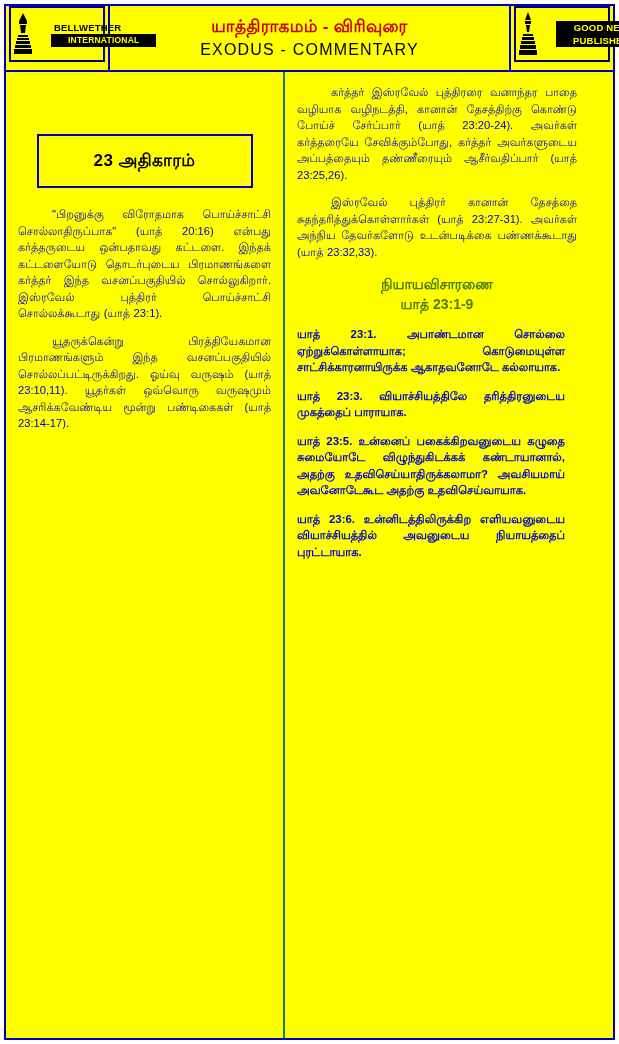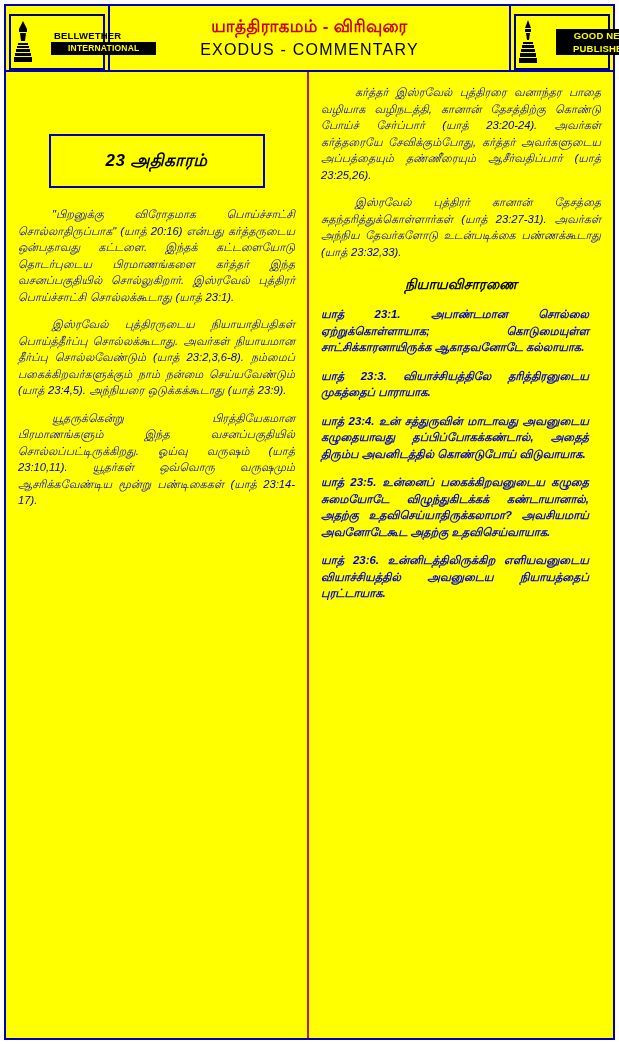--- a/index.html
+++ b/index.html
@@ -37,21 +37,21 @@
     border-bottom: 2px solid #0000bb;
     display: flex;
     align-items: stretch;
     background: #ffff00;
   }
   .logo-box {
     width: 104px;
     box-sizing: border-box;
     border-right: 2px solid #0000bb;
     display: flex;
-    align-items: flex-start;
+    align-items: flex-end;
     justify-content: center;
     padding: 8px;
   }
   .logo-box.right {
     border-right: none;
     border-left: 2px solid #0000bb;
   }
   .logo-inner {
     width: 96px;
     height: 56px;
@@ -126,25 +126,24 @@
   .body-area {
     position: relative;
     height: 966px;
     display: flex;
     box-sizing: border-box;
   }
   .col {
     box-sizing: border-box;
     padding: 10px 12px 8px 12px;
     overflow: hidden;
-    font-style: italic;
   }
   .col-left {
-    width: 303px;
-    border-right: 2px solid #b91c1c;
+    width: 279px;
+    border-right: 2px solid #15803d;
   }
   .col-right {
     width: 304px;
   }
 
   .chapter-box {
     margin: 52px auto 18px auto;
     width: 216px;
     height: 54px;
     border: 2px solid #0000bb;
@@ -173,21 +172,21 @@
     word-spacing: 0.4px;
   }
 
   .section-head {
     margin: 14px 0 12px 0;
     text-align: center;
     font-family: "Liberation Sans", sans-serif;
     font-weight: bold;
     font-size: 14px;
     line-height: 20px;
-    color: #000000;
+    color: #4d7c0f;
   }
   .section-head .l2 { display: block; }
 
   p.verse {
     margin: 0 12px 12px 0;
     font-family: "Liberation Sans", sans-serif;
     font-weight: bold;
     font-size: 11.4px;
     line-height: 16.5px;
     color: #0000cc;
@@ -255,37 +254,36 @@
 
     <div class="body-area">
 
       <div class="col col-left">
 
         <div class="chapter-box">
           <div class="label">23 அதிகாரம்</div>
         </div>
 
         <p class="para">"பிறனுக்கு விரோதமாக பொய்ச்சாட்சி சொல்லாதிருப்பாக" (யாத் 20:16) என்பது கர்த்தருடைய ஒன்பதாவது கட்டளை. இந்தக் கட்டளையோடு தொடர்புடைய பிரமாணங்களை கர்த்தர் இந்த வசனப்பகுதியில் சொல்லுகிறார். இஸ்ரவேல் புத்திரர் பொய்ச்சாட்சி சொல்லக்கூடாது (யாத் 23:1).</p>
-        <p class="para">இஸ்ரவேல் புத்திரருடைய நியாயாதிபதிகள் பொய்த்தீர்ப்பு சொல்லக்கூடாது. அவர்கள் நியாயமான தீர்ப்பு சொல்லவேண்டும் (யாத் 23:2,3,6-8). நம்மைப் பகைக்கிறவர்களுக்கும் நாம் நன்மை செய்யவேண்டும் (யாத் 23:4,5). அந்நியரை ஒடுக்கக்கூடாது (யாத் 23:9).</p>
         <p class="para">யூதருக்கென்று பிரத்தியேகமான பிரமாணங்களும் இந்த வசனப்பகுதியில் சொல்லப்பட்டிருக்கிறது. ஓய்வு வருஷம் (யாத் 23:10,11). யூதர்கள் ஒவ்வொரு வருஷமும் ஆசரிக்கவேண்டிய மூன்று பண்டிகைகள் (யாத் 23:14-17).</p>
 
       </div>
 
       <div class="col col-right">
 
         <p class="para first">கர்த்தர் இஸ்ரவேல் புத்திரரை வனாந்தர பாதை வழியாக வழிநடத்தி, கானான் தேசத்திற்கு கொண்டு போய்ச் சேர்ப்பார் (யாத் 23:20-24). அவர்கள் கர்த்தரையே சேவிக்கும்போது, கர்த்தர் அவர்களுடைய அப்பத்தையும் தண்ணீரையும் ஆசீர்வதிப்பார் (யாத் 23:25,26).</p>
         <p class="para">இஸ்ரவேல் புத்திரர் கானான் தேசத்தை சுதந்தரித்துக்கொள்ளார்கள் (யாத் 23:27-31). அவர்கள் அந்நிய தேவர்களோடு உடன்படிக்கை பண்ணக்கூடாது (யாத் 23:32,33).</p>
 
         <div class="section-head">
           <span class="l1">நியாயவிசாரணை</span>
+          <span class="l2">யாத் 23:1-9</span>
         </div>
 
         <p class="verse">யாத் 23:1. அபாண்டமான சொல்லை ஏற்றுக்கொள்ளாயாக; கொடுமையுள்ள சாட்சிக்காரனாயிருக்க ஆகாதவனோடே கல்லாயாக.</p>
         <p class="verse">யாத் 23:3. வியாச்சியத்திலே தரித்திரனுடைய முகத்தைப் பாராயாக.</p>
-        <p class="verse">யாத் 23:4. உன் சத்துருவின் மாடாவது அவனுடைய கழுதையாவது தப்பிப்போகக்கண்டால், அதைத் திரும்ப அவனிடத்தில் கொண்டுபோய் விடுவாயாக.</p>
         <p class="verse">யாத் 23:5. உன்னைப் பகைக்கிறவனுடைய கழுதை சுமையோடே விழுந்துகிடக்கக் கண்டாயானால், அதற்கு உதவிசெய்யாதிருக்கலாமா? அவசியமாய் அவனோடேகூட அதற்கு உதவிசெய்வாயாக.</p>
         <p class="verse">யாத் 23:6. உன்னிடத்திலிருக்கிற எளியவனுடைய வியாச்சியத்தில் அவனுடைய நியாயத்தைப் புரட்டாயாக.</p>
 
       </div>
 
     </div>
 
   </div>
 </div>
 

